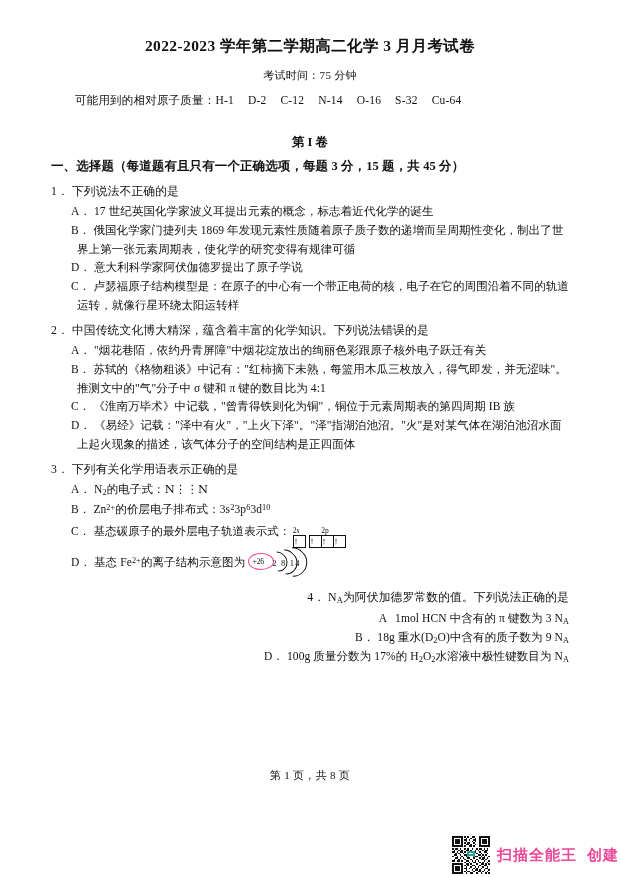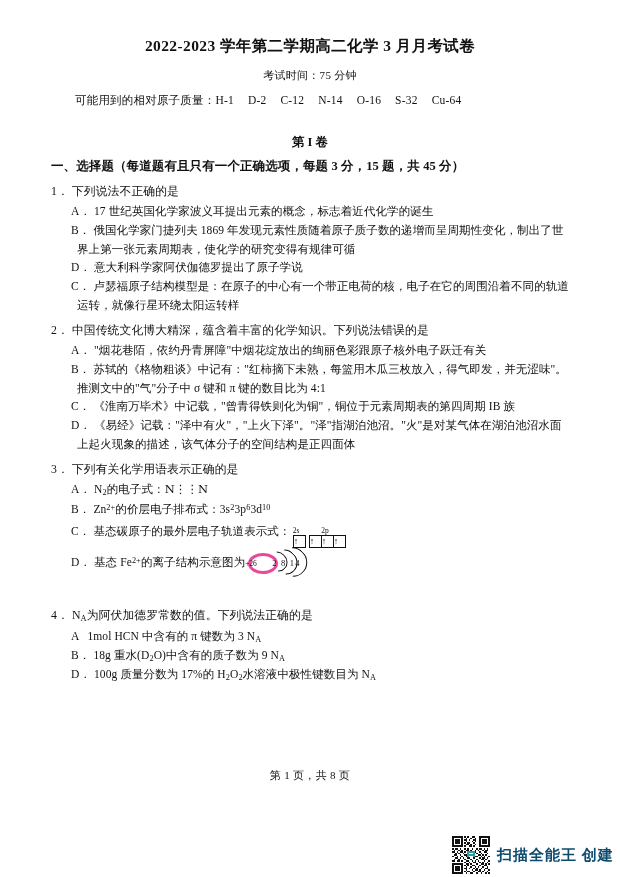--- a/index.html
+++ b/index.html
@@ -114,24 +114,25 @@
     position: relative;
     width: 74px;
     height: 26px;
     vertical-align: -8px;
     margin-left: 3px;
   }
   .ion-nucleus {
     position: absolute;
     left: 0; top: 5px;
     width: 24px; height: 15px;
-    border: 3px solid #ec4899;
+    border: 1px solid #ec4899;
     border-radius: 50%;
     font-size: 7.5px;
     line-height: 15px;
+    text-align: center;
     letter-spacing: -.2px;
   }
   .ion-arc {
     position: absolute;
     border: 1px solid #111;
     border-radius: 50%;
     border-color: transparent #111 #111 transparent;
     transform: rotate(-45deg);
   }
   .ion-arc.a1 { left: 20px; top: 3px;  width: 17px; height: 19px; }
@@ -162,23 +163,23 @@
   }
   .qr-code {
     width: 38px;
     height: 38px;
     display: block;
   }
   .wm-text {
     margin-left: 7px;
     font-size: 15px;
     font-weight: bold;
-    color: #0c4a6e;
+    color: #ec4899;
     letter-spacing: 1px;
-    font-family: Liberation Serif, serif;
+    font-family: Liberation Mono, monospace;
   }
 </style>
 </head>
 <body>
 
 <div class="page">
 
   <h1 class="doc-title">2022-2023 学年第二学期高二化学 3 月月考试卷</h1>
 
   <div class="exam-time">考试时间：75 分钟</div>
@@ -271,21 +272,21 @@
           <span class="ion-nucleus">+26</span>
           <span class="ion-arc a1"></span>
           <span class="ion-arc a2"></span>
           <span class="ion-arc a3"></span>
           <span class="ion-shells">2 8 14</span>
         </span>
       </div>
     </div>
   </div>
 
-  <div class="question" style="margin-top:30px;">
+  <div class="question" style="margin-top:12px;text-align:right;">
     <div class="q-stem">
       <span class="q-num">4．</span><span>N</span><sub>A</sub><span>为阿伏加德罗常数的值。下列说法正确的是</span>
     </div>
     <div class="options">
 
       <div class="option">
         <span class="opt-label" style="margin-right:8px;">A</span><span>1mol HCN 中含有的 π 键数为 3 N</span><sub>A</sub>
       </div>
 
       <div class="option">

